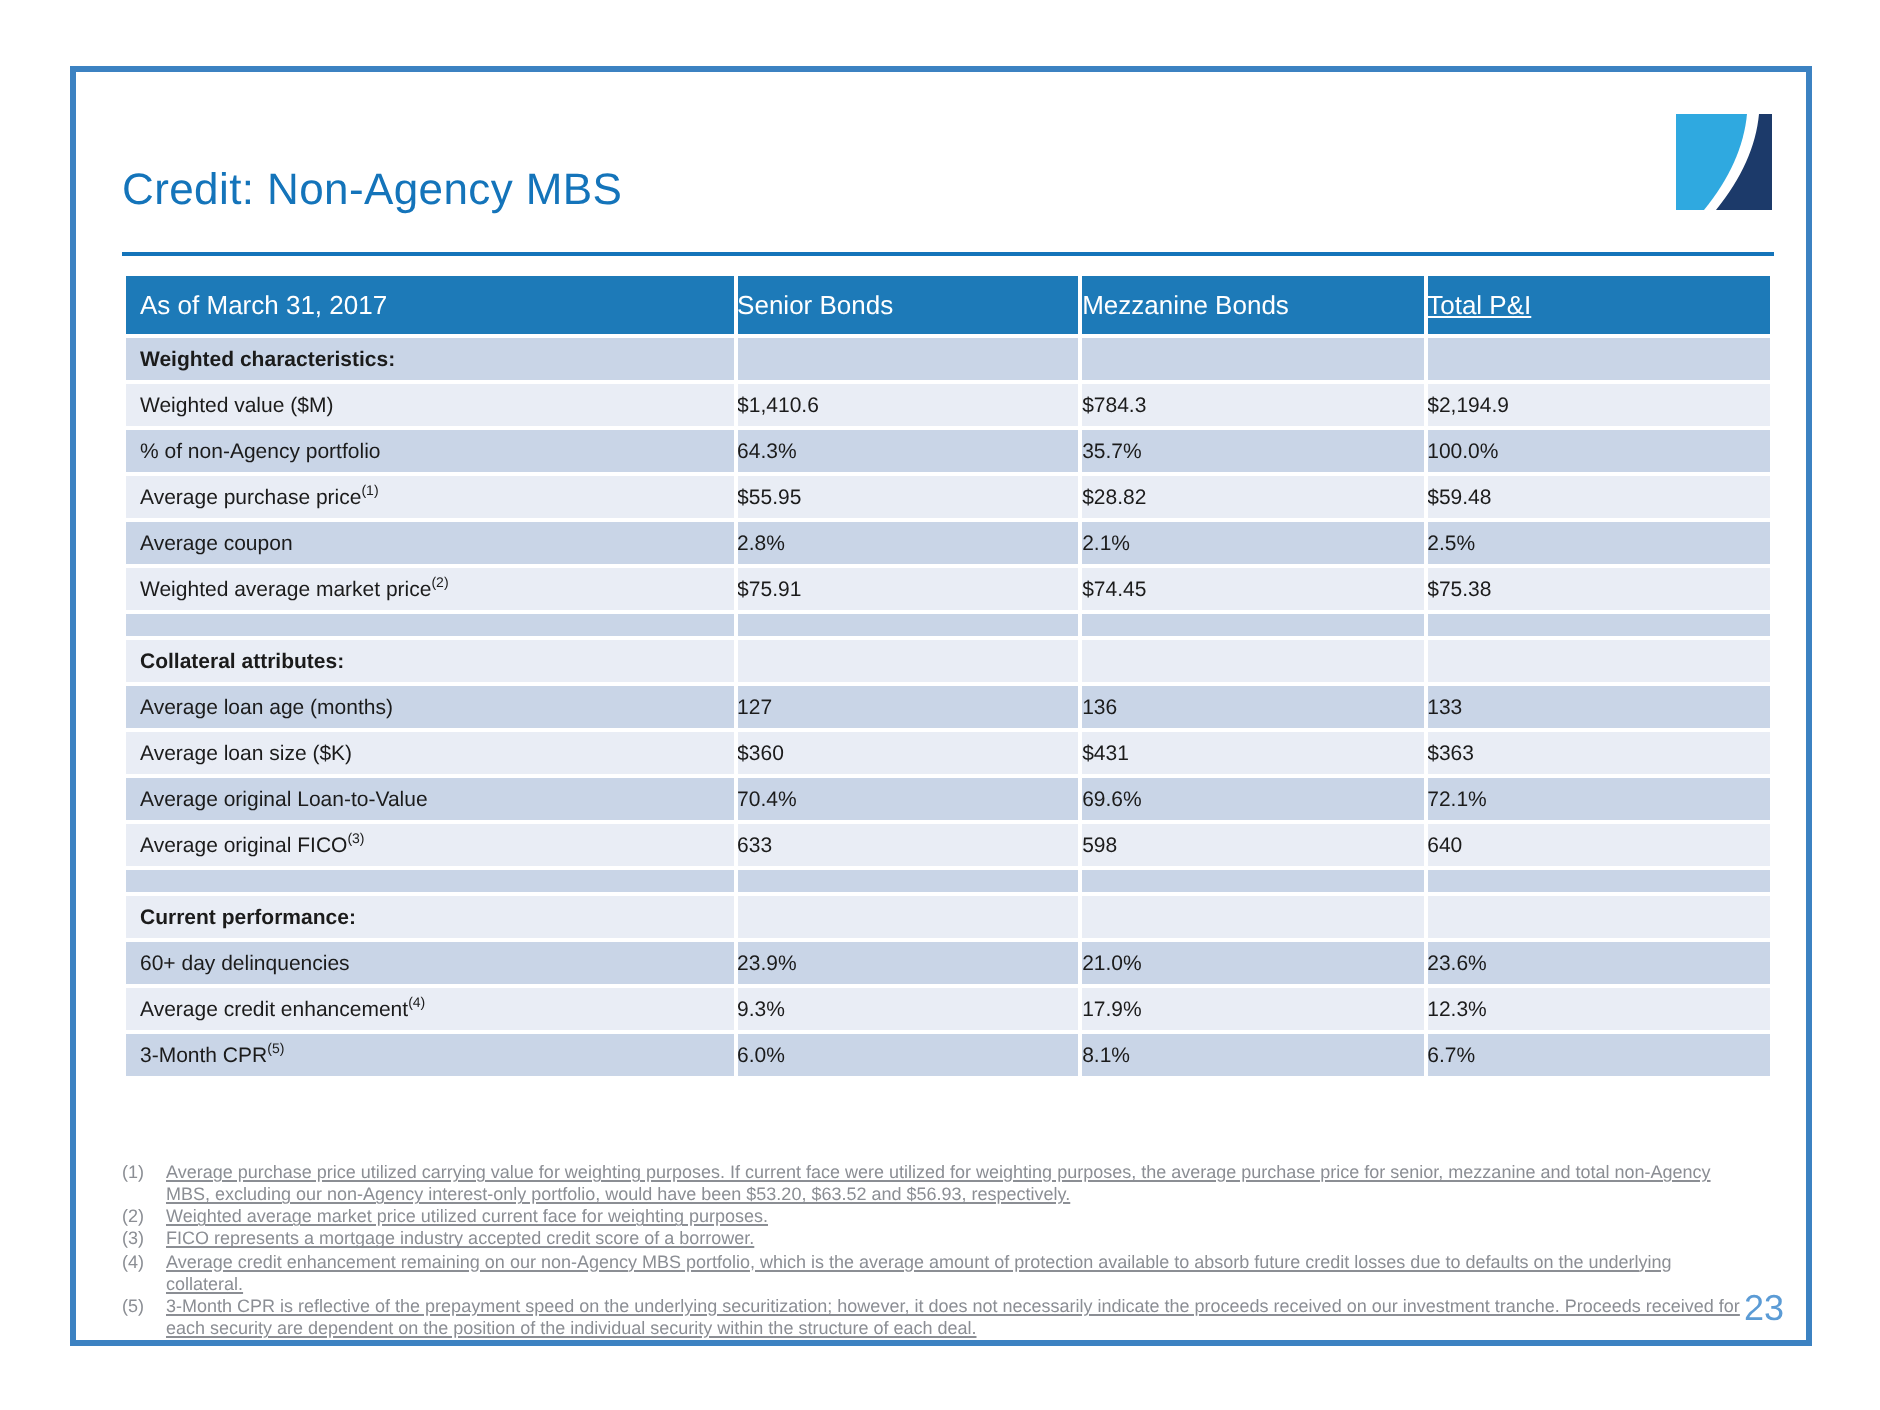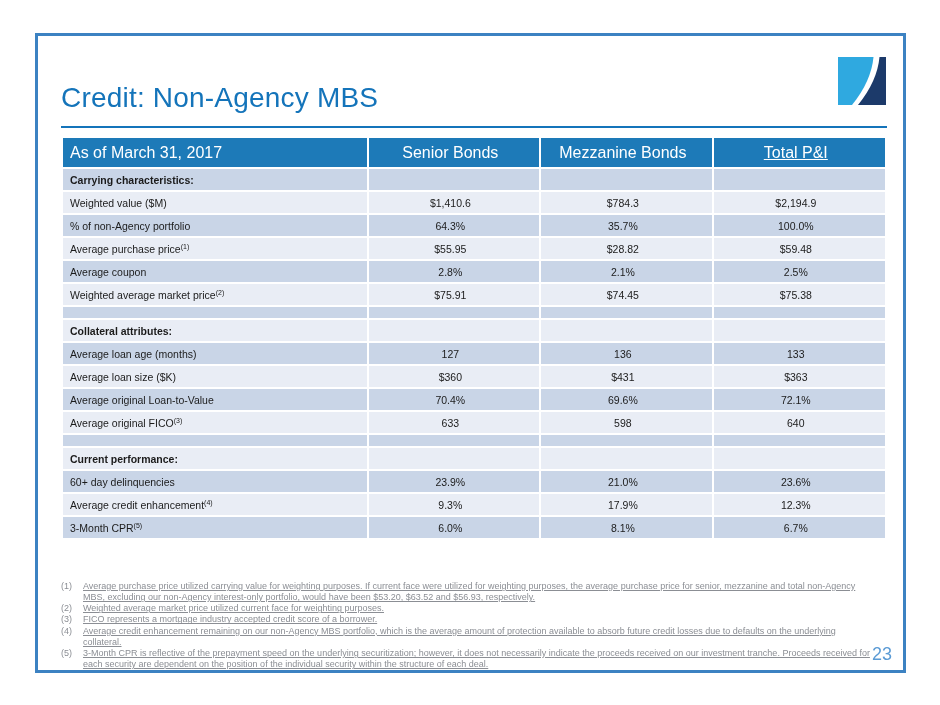--- a/index.html
+++ b/index.html
@@ -16,42 +16,42 @@
   *{margin:0;padding:0;box-sizing:border-box;}
   html,body{width:940px;height:705px;background:#ffffff;font-family:"Liberation Sans",sans-serif;}
   body{position:relative;overflow:hidden;}
 
   .frame{
     position:absolute;left:35px;top:33px;width:871px;height:640px;
     border:3px solid var(--frame-blue);background:#fff;
   }
   .title{
     position:absolute;left:23px;top:46px;
-    font-size:28px;font-weight:500;color:var(--title-blue);
+    font-size:22px;font-weight:500;color:var(--title-blue);
     letter-spacing:0.2px;
   }
   .logo{position:absolute;top:21px;right:17px;width:48px;height:48px;}
   .rule{position:absolute;left:23px;top:90px;width:826px;height:2px;background:var(--title-blue);}
 
   .table{
     position:absolute;left:23px;top:100px;width:826px;
     display:table;table-layout:fixed;border-spacing:2px;
   }
   .tr{display:table-row;}
   .td{display:table-cell;vertical-align:middle;height:21px;font-size:10.5px;color:#1b1b1b;overflow:hidden;white-space:nowrap;}
-  .tr.head .td{background:var(--header-blue);color:#ffffff;height:29px;font-size:16px;}
+  .tr.head .td{background:var(--header-blue);color:#ffffff;height:29px;font-size:13px;}
   .tr.head .td:nth-child(1){width:37.2%;}
   .tr.head .td:nth-child(2){width:20.9%;}
   .tr.head .td:nth-child(3){width:20.9%;}
   .tr.head .td:nth-child(4){width:21%;text-decoration:underline;}
   .tr.dark .td{background:var(--row-dark);}
   .tr.light .td{background:var(--row-light);}
   .tr.spacer .td{height:11px;}
   .td.lab{text-align:left;padding-left:7px;}
-  .td.val{text-align:center;padding-right:7px;}
+  .td.val{text-align:left;padding-right:7px;}
   .td.sec{font-weight:bold;}
   .sup{font-size:7px;vertical-align:super;line-height:0;}
 
   .footnotes{
     position:absolute;left:23px;top:545px;width:812px;
     font-size:9px;line-height:1.24;color:var(--footnote-gray);
   }
   .fn{display:flex;}
   .fn .num{flex:none;width:22px;}
   .fn .txt{flex:1;text-decoration:underline;}
@@ -77,21 +77,21 @@
   <div class="rule"></div>
 
   <div class="table" id="tbl">
       <div class="tr head">
         <div class="td lab">As of March 31, 2017</div>
         <div class="td val">Senior Bonds</div>
         <div class="td val">Mezzanine Bonds</div>
         <div class="td val">Total P&amp;I</div>
       </div>
       <div class="tr dark">
-        <div class="td lab sec">Carrying characteristics:</div>
+        <div class="td lab sec">Weighted characteristics:</div>
         <div class="td val"></div>
         <div class="td val"></div>
         <div class="td val"></div>
       </div>
       <div class="tr light">
         <div class="td lab"><span>Weighted value ($M)</span></div>
         <div class="td val">$1,410.6</div>
         <div class="td val">$784.3</div>
         <div class="td val">$2,194.9</div>
       </div>

